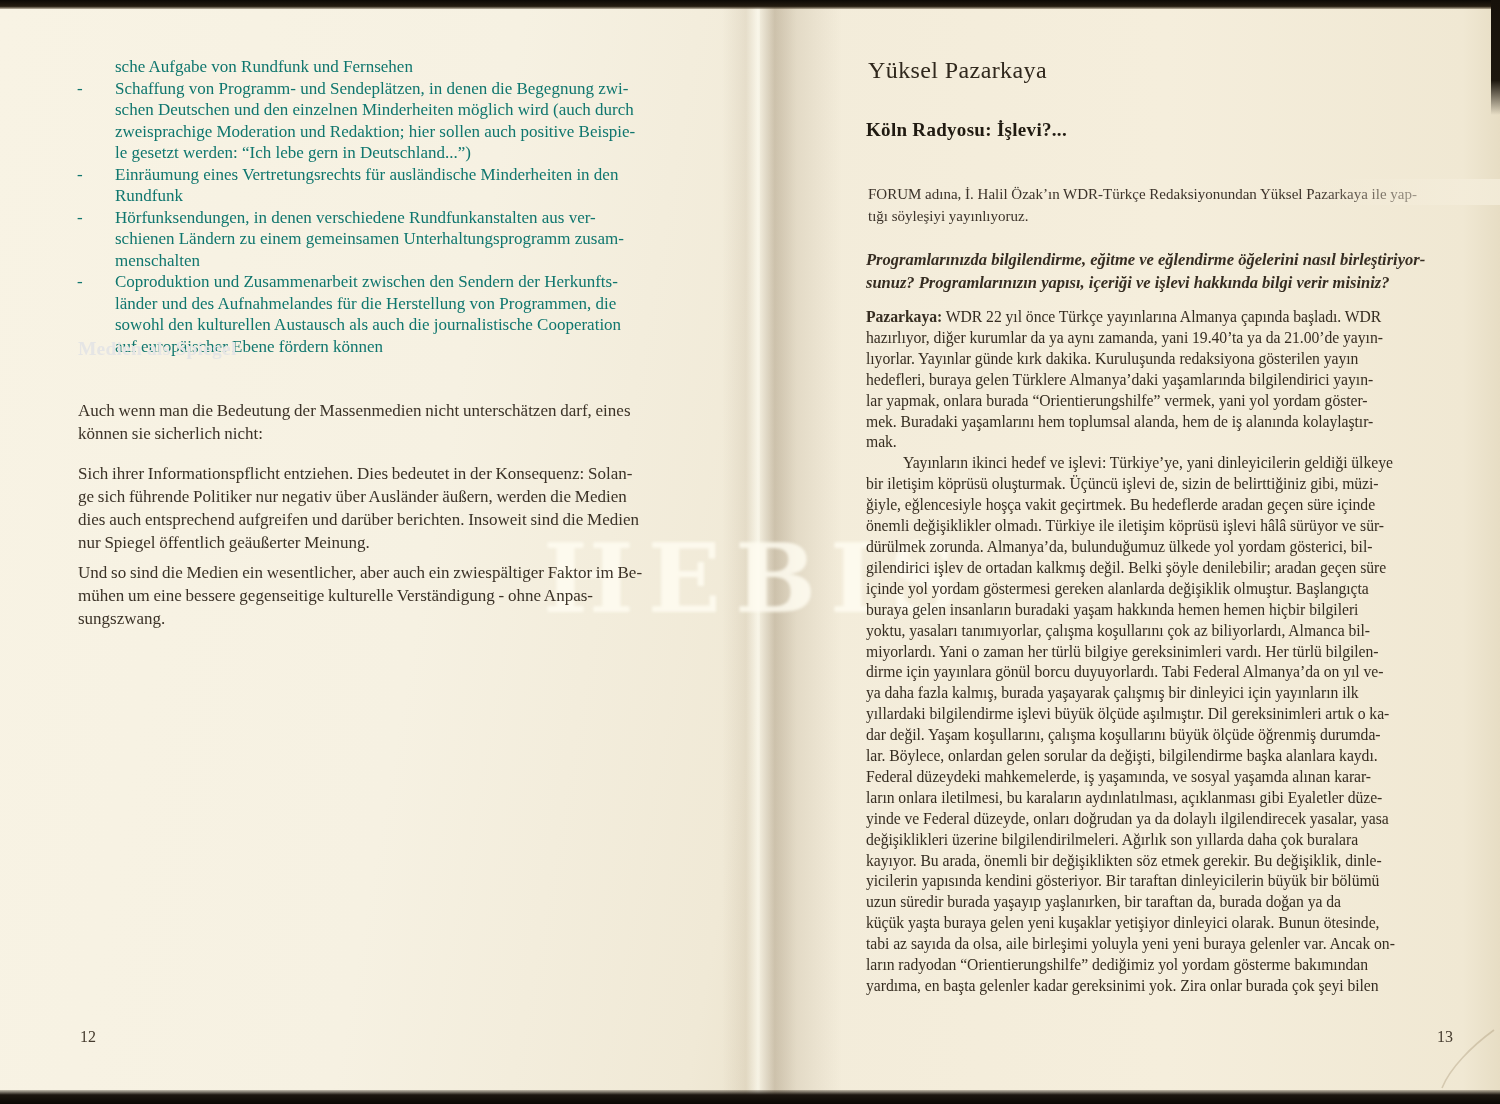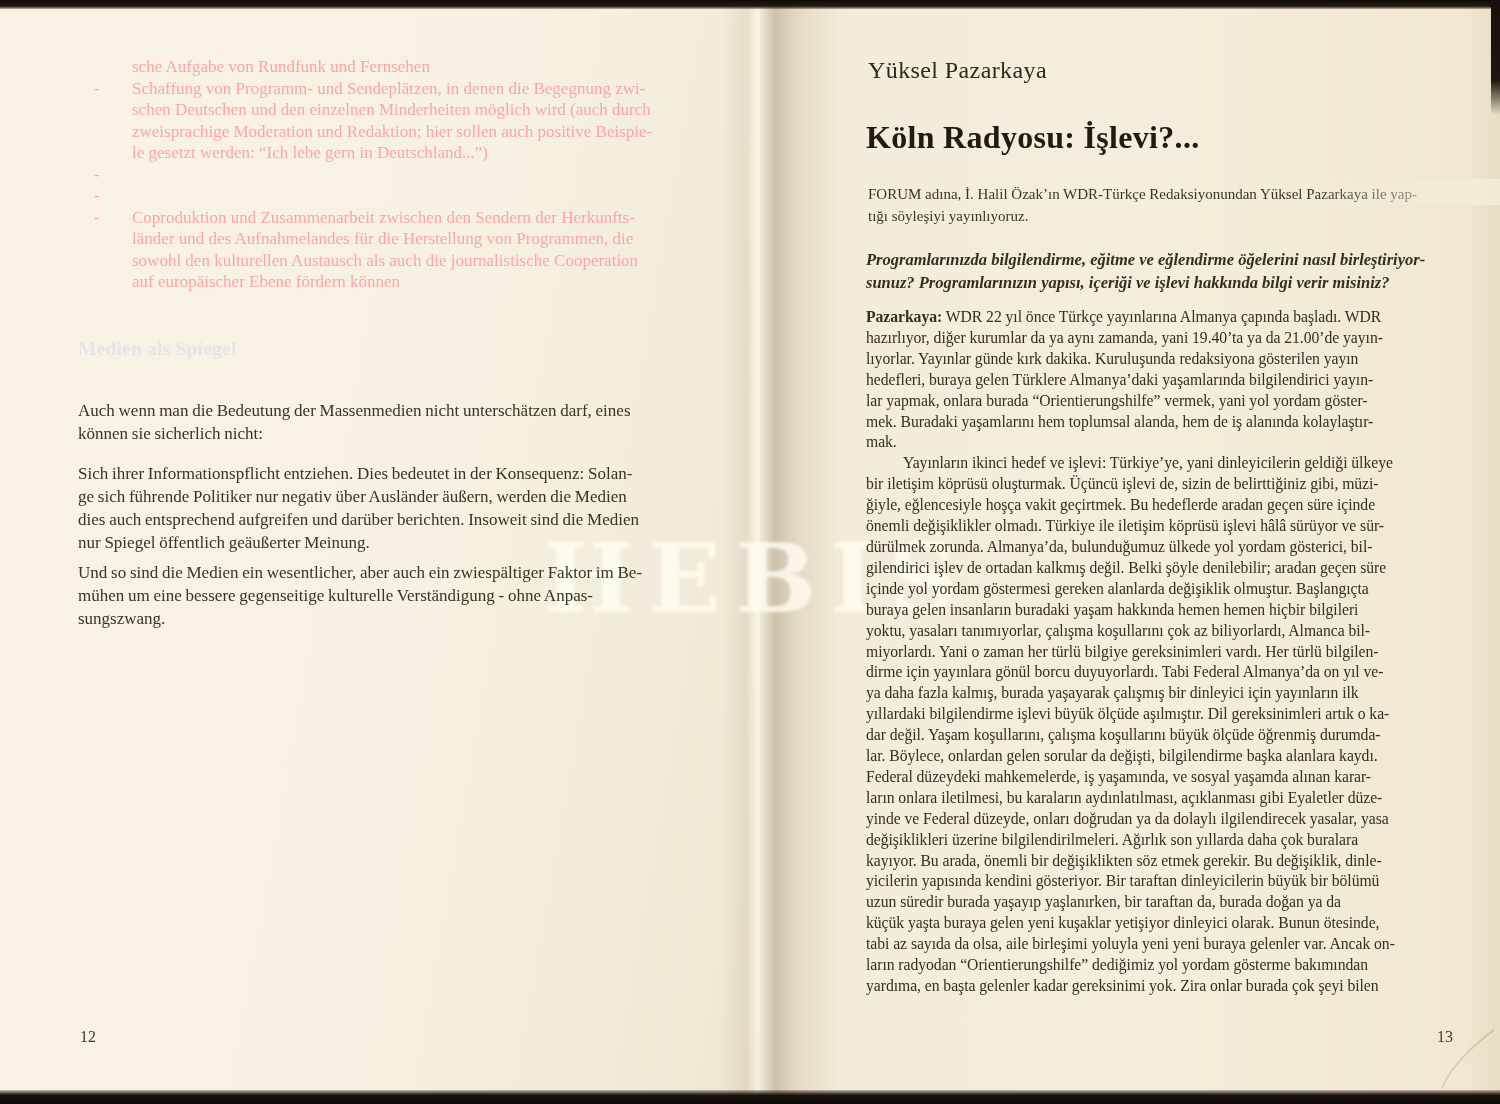--- a/index.html
+++ b/index.html
@@ -34,30 +34,30 @@
   
   .watermark {
     position:absolute; left:543px; top:522px; width:430px;
     font-family:"DejaVu Serif", serif; font-weight:bold; font-size:96px;
     letter-spacing:14px; color:rgba(255,252,242,0.82); filter:blur(1.5px);
     pointer-events:none; z-index:2;
   }
   .txt { position:absolute; z-index:3; }
   .pre { white-space:pre; }
   
-  .l-col   { left:77px; width:640px; font-size:17px; line-height:21.5px; color:#fca5a5;margin-left:17px; }
+  .l-col   { left:77px; width:640px; font-size:17px; line-height:21.5px; color:#0f766e; }
   .l-intro { padding-left:38px; white-space:pre; }
   .l-item  { display:flex; }
   .l-dash  { width:38px; flex:0 0 38px; }
   .l-head  { left:78px; top:338px; font-size:19.5px; font-weight:bold; color:#e5e5e5; letter-spacing:.2px; }
   .l-para  { left:78px; width:640px; font-size:17px; line-height:23px; word-spacing:-0.5px; color:#3b3227; }
   .pagenum { font-size:16px; color:#453b2e;margin-top:36px; }
   
   .r-author { left:868px; top:57px; font-size:24px; letter-spacing:.4px; color:#30281d; }
-  .r-title  { left:866px; top:119px; font-size:32px; font-weight:bold; letter-spacing:.3px; color:#201a11; }
+  .r-title  { left:866px; top:119px; font-size:19px; font-weight:bold; letter-spacing:.3px; color:#201a11; }
   .r-forum  { left:868px; top:184px; font-size:15px; line-height:21.5px; color:#3c332a; }
   .r-quest  { left:866px; top:248px; font-size:16.5px; line-height:23px; font-weight:bold; font-style:italic; color:#362d22; }
   .r-body   { left:866px; top:307px; width:612px; font-size:15.7px; line-height:20.9px; color:#362d21; letter-spacing:-0.05px; }
   .r-body .p2 { text-indent:37px; }
   .bold { font-weight:bold; }
   .fade-patch { position:absolute; left:1310px; top:179px; width:190px; height:26px; z-index:4;
     background:linear-gradient(to right, rgba(244,237,219,0) 0%, rgba(244,237,219,0.8) 85%); }
 </style>
 </head>
 <body>
@@ -74,24 +74,29 @@
     <div class="l-intro">sche Aufgabe von Rundfunk und Fernsehen</div>
     <div class="l-item">
       <span class="l-dash">-</span>
       <div class="pre">Schaffung von Programm- und Sendeplätzen, in denen die Begegnung zwi-
 schen Deutschen und den einzelnen Minderheiten möglich wird (auch durch
 zweisprachige Moderation und Redaktion; hier sollen auch positive Beispie-
 le gesetzt werden: “Ich lebe gern in Deutschland...”)</div>
     </div>
     <div class="l-item">
       <span class="l-dash">-</span>
+      <div class="pre">Einräumung eines Vertretungsrechts für ausländische Minderheiten in den
+Rundfunk</div>
     </div>
 
   <div class="l-item">
         <span class="l-dash">-</span>
+        <div class="pre">Hörfunksendungen, in denen verschiedene Rundfunkanstalten aus ver-
+schienen Ländern zu einem gemeinsamen Unterhaltungsprogramm zusam-
+menschalten</div>
       </div>
       <div class="l-item">
         <span class="l-dash">-</span>
         <div class="pre">Coproduktion und Zusammenarbeit zwischen den Sendern der Herkunfts-
 länder und des Aufnahmelandes für die Herstellung von Programmen, die
 sowohl den kulturellen Austausch als auch die journalistische Cooperation
 auf europäischer Ebene fördern können</div>
       </div>
     </div>
 

